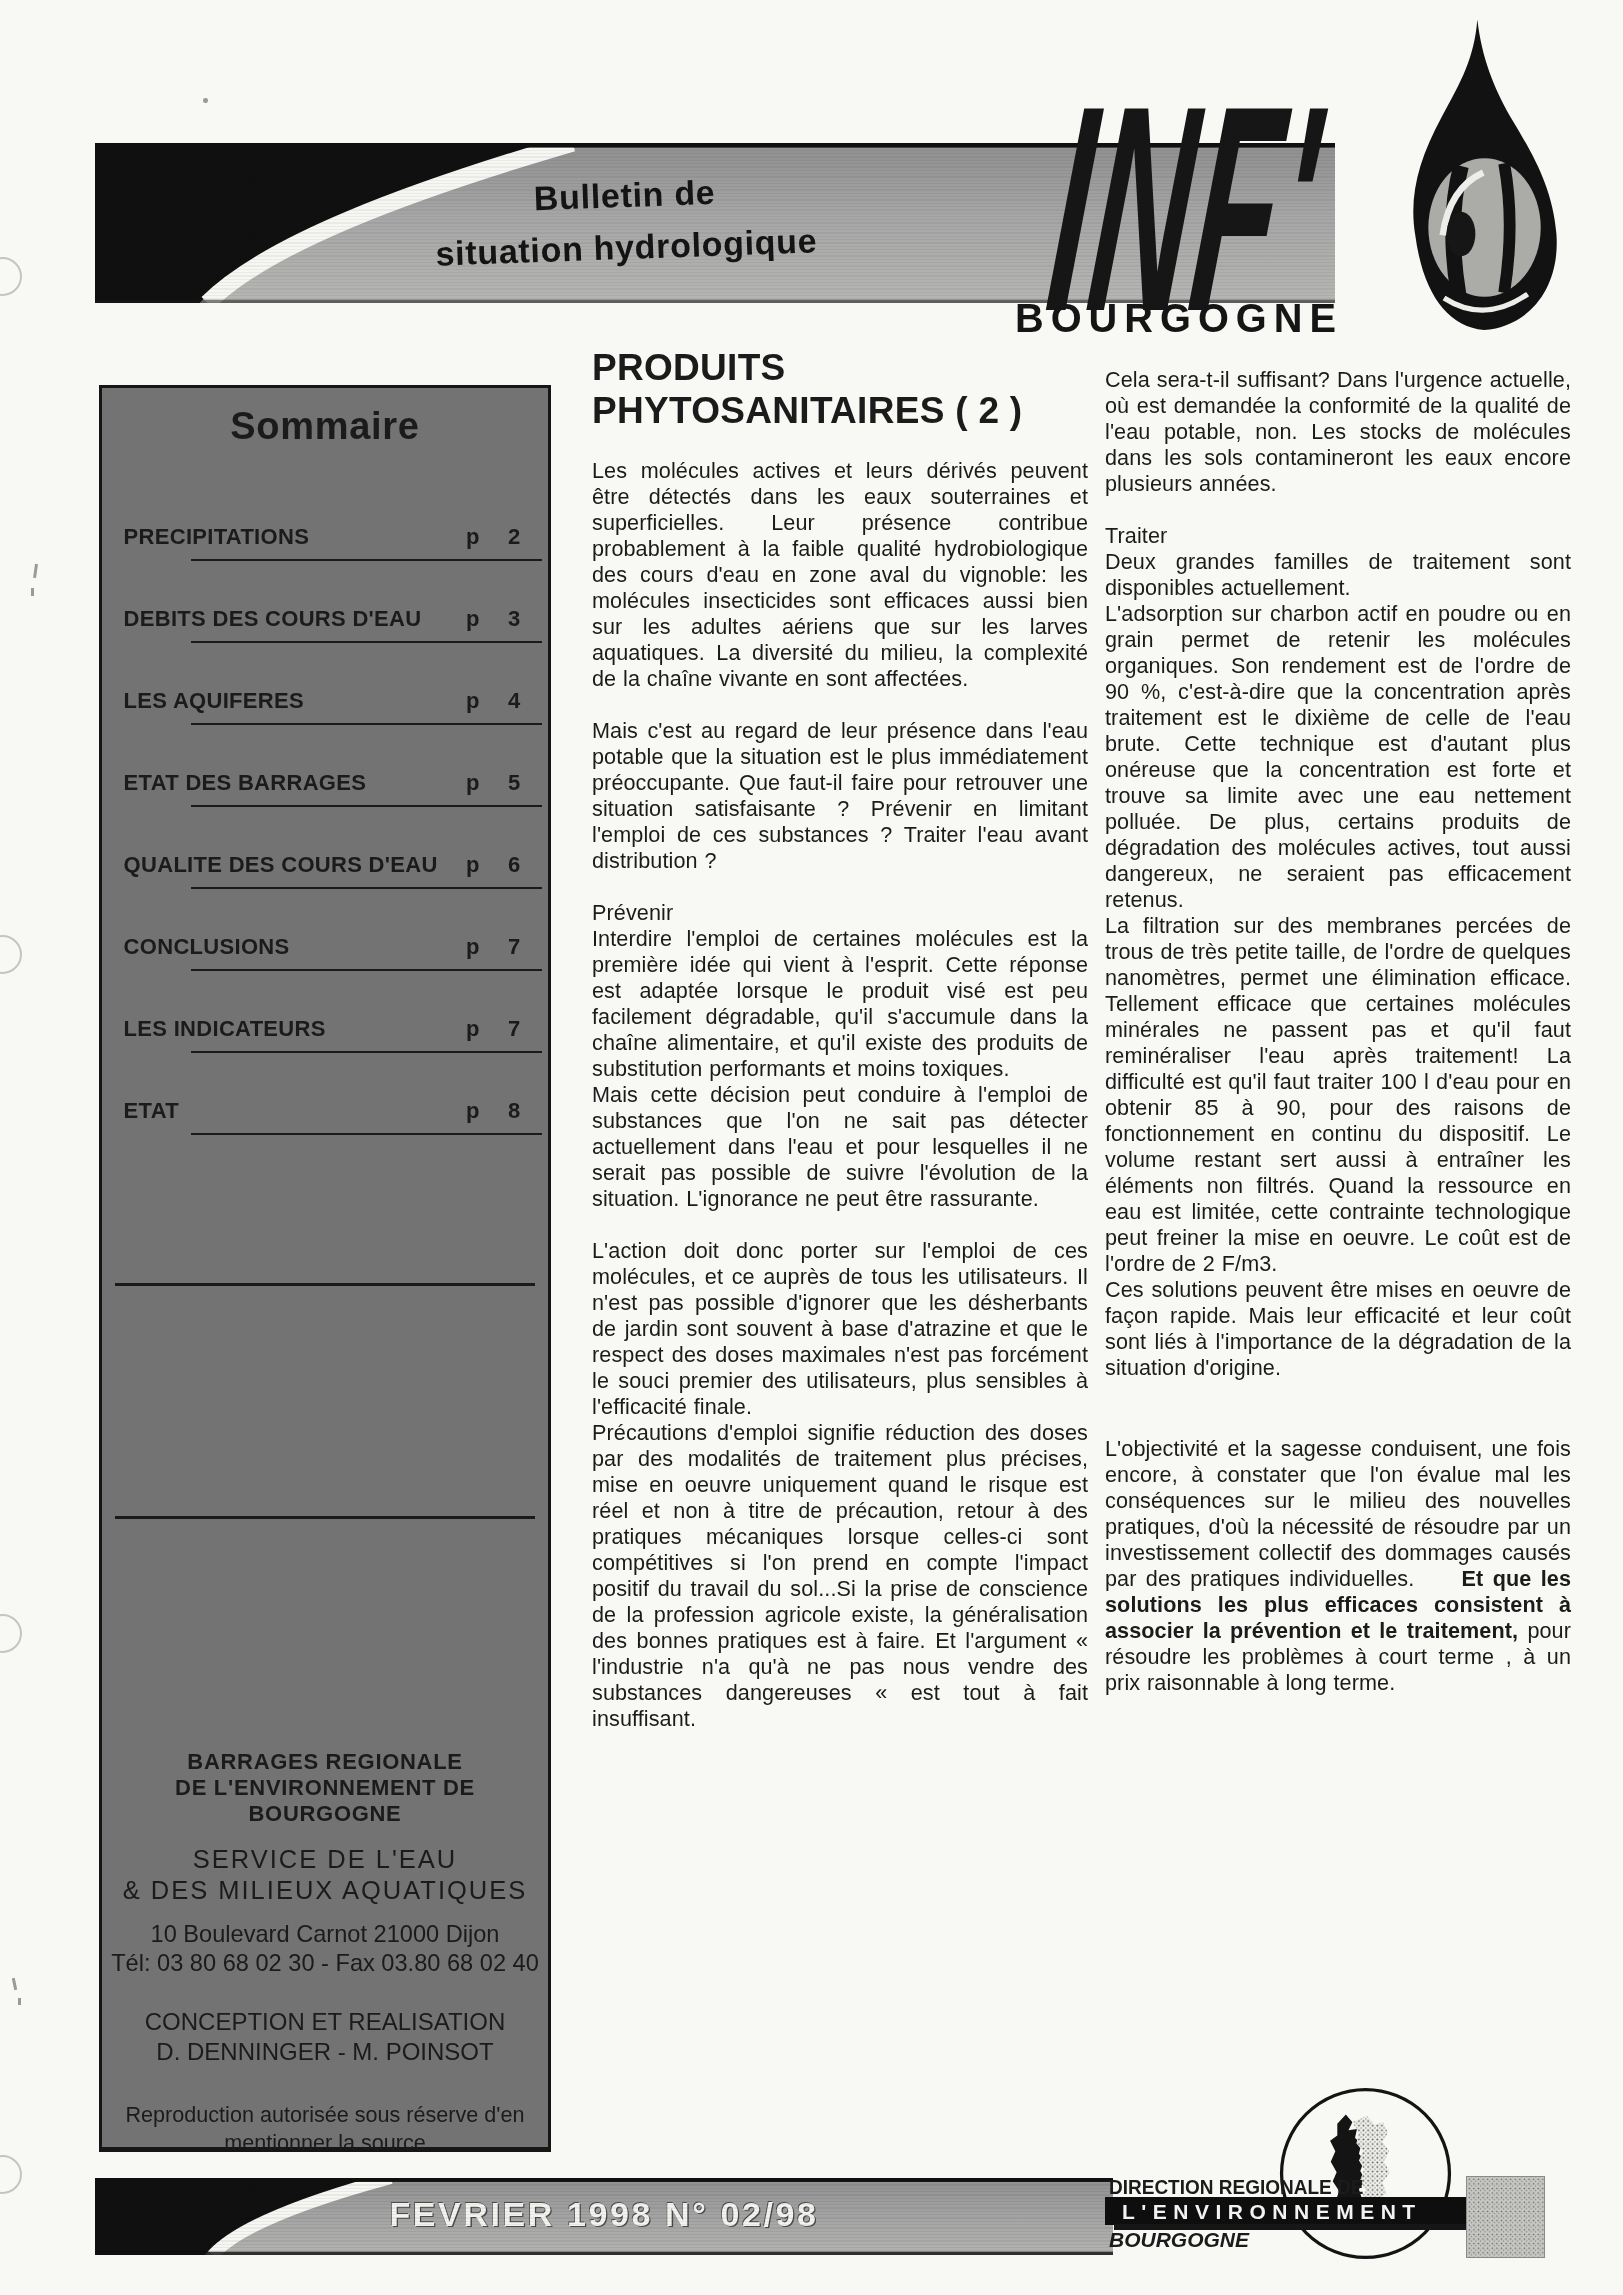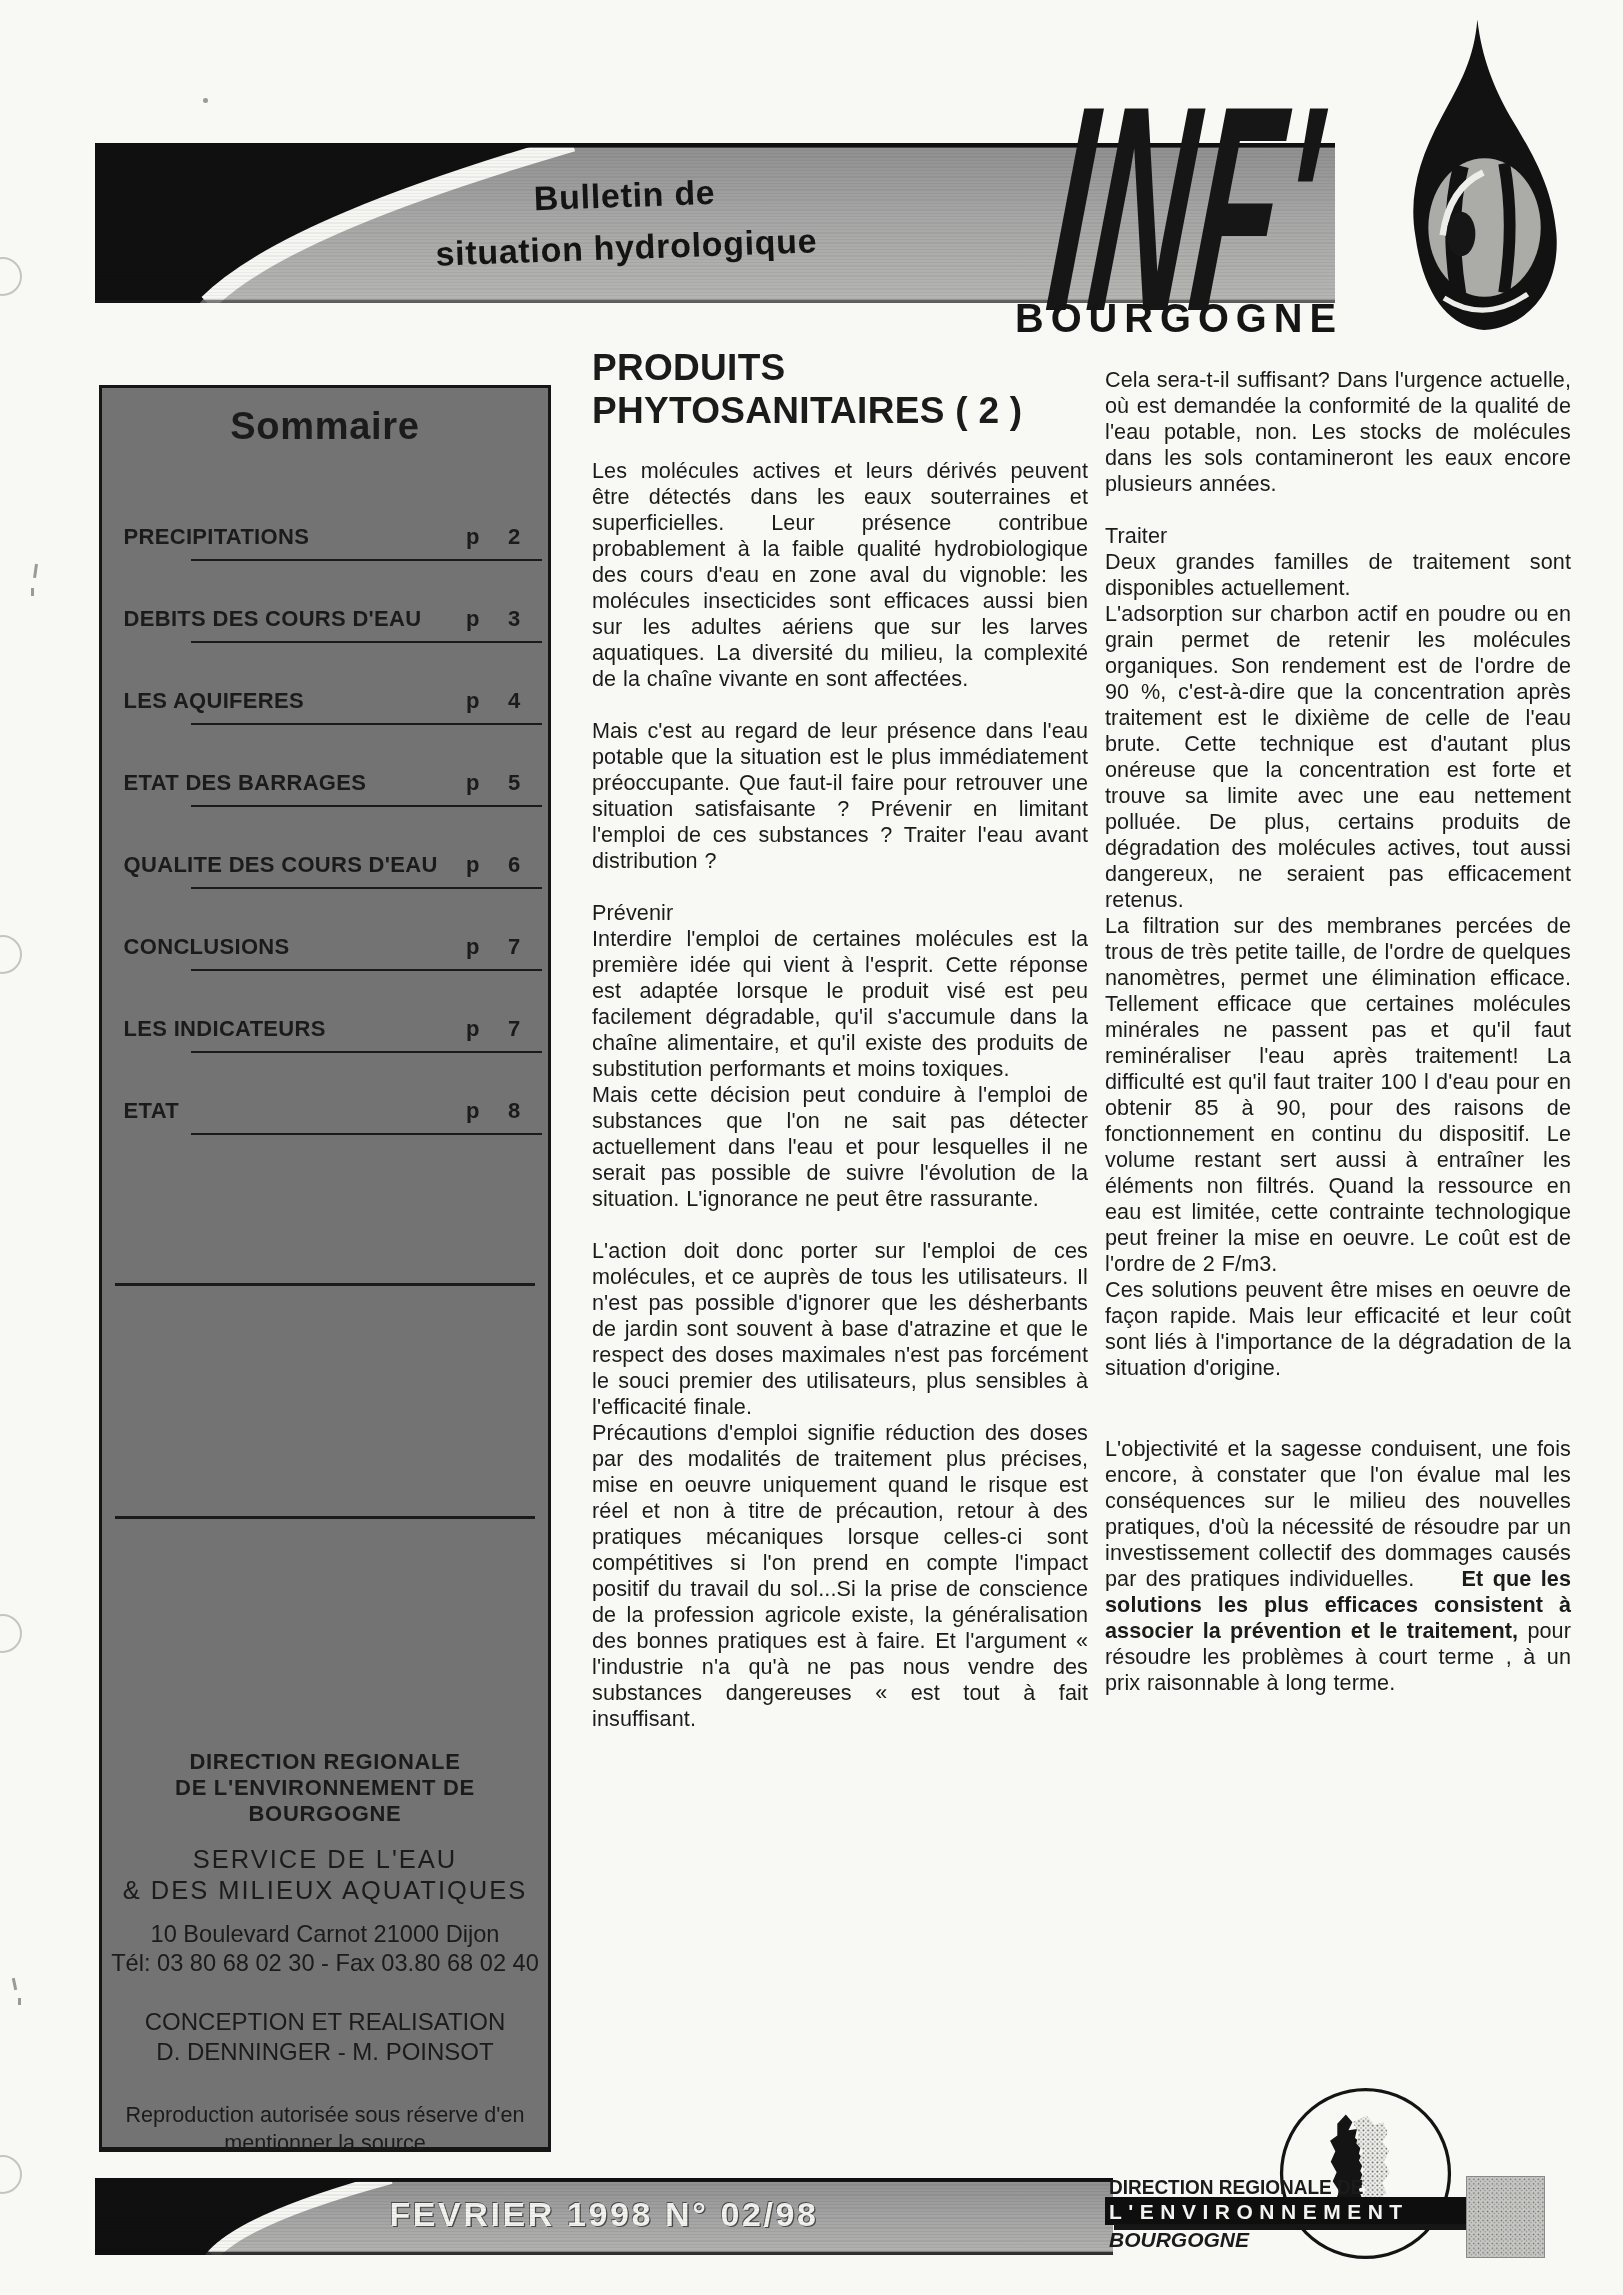--- a/index.html
+++ b/index.html
@@ -60,21 +60,21 @@
   .fbanner svg{position:absolute;inset:0;width:100%;height:100%;}
   .fbanner::after{content:"";position:absolute;inset:0;
      background:repeating-linear-gradient(0deg,rgba(0,0,0,.06) 0 1.3px,transparent 1.3px 3.3px);pointer-events:none;}
   .fb-issue{position:absolute;left:0;top:17px;width:100%;text-align:center;
      font-size:34px;font-weight:bold;letter-spacing:2.6px;color:#f3f3f0;
      text-shadow:1.3px 1.3px 0 #4a4a4a,-0.7px -0.7px 0 #4a4a4a;}
   .f-org1{position:absolute;left:1109px;top:2176px;font-size:20px;font-weight:bold;z-index:3;
      transform:scaleX(.95);transform-origin:0 0;white-space:nowrap;}
   .f-bar{position:absolute;left:1105px;top:2197px;width:420px;height:27.5px;background:#0e0e0e;z-index:3;
      color:#f2f2f0;font-size:21px;font-weight:bold;letter-spacing:6.5px;line-height:29px;
-     padding-left:4px;box-sizing:border-box;white-space:nowrap;overflow:hidden;}
+     padding-left:17px;box-sizing:border-box;white-space:nowrap;overflow:hidden;}
   .f-bar-shadow{position:absolute;left:1114px;top:2224px;width:357px;height:5.9px;background:#161616;z-index:3;}
   .f-org3{position:absolute;left:1109px;top:2228px;font-size:21px;font-weight:bold;font-style:italic;z-index:3;}
   .f-graybox{position:absolute;left:1466px;top:2176px;width:77px;height:80px;z-index:3;
      background-color:#c7c7c4;border:0.7px solid #8a8a8a;
      background-image:radial-gradient(#606060 0.7px,transparent 1px),radial-gradient(#8a8a8a 0.7px,transparent 1px);
      background-size:4.6px 4.6px;background-position:0 0,2px 2px;}
 
   
   .hole{position:absolute;left:-17px;width:35px;height:35px;border:2px solid #c4c4c1;border-radius:50%;}
   .speck{position:absolute;background:#9a9a97;}
@@ -176,21 +176,21 @@
           <span class="toc-p">p</span>
           <span class="toc-page">8</span>
           <span class="toc-rule"></span>
         </div>
       </div>
 
     <div class="divider d1"></div>
     <div class="divider d2"></div>
 
     <div class="contact">
-      <div class="c-org">DIRECTION REGIONALE</div>
+      <div class="c-org">BARRAGES REGIONALE</div>
       <div class="c-org">DE L'ENVIRONNEMENT DE</div>
       <div class="c-org">BOURGOGNE</div>
       <div class="c-service">SERVICE DE L'EAU</div>
       <div class="c-service" style="margin-top:0">&amp; DES MILIEUX AQUATIQUES</div>
       <div class="c-addr">10 Boulevard Carnot 21000 Dijon</div>
       <div class="c-addr" style="margin-top:0">Tél: 03 80 68 02 30 - Fax 03.80 68 02 40</div>
       <div class="c-real">CONCEPTION ET REALISATION</div>
       <div class="c-real" style="margin-top:0">D. DENNINGER - M. POINSOT</div>
       <div class="c-repro">Reproduction autorisée sous réserve d'en</div>
       <div class="c-repro" style="margin-top:0">mentionner la source</div>

